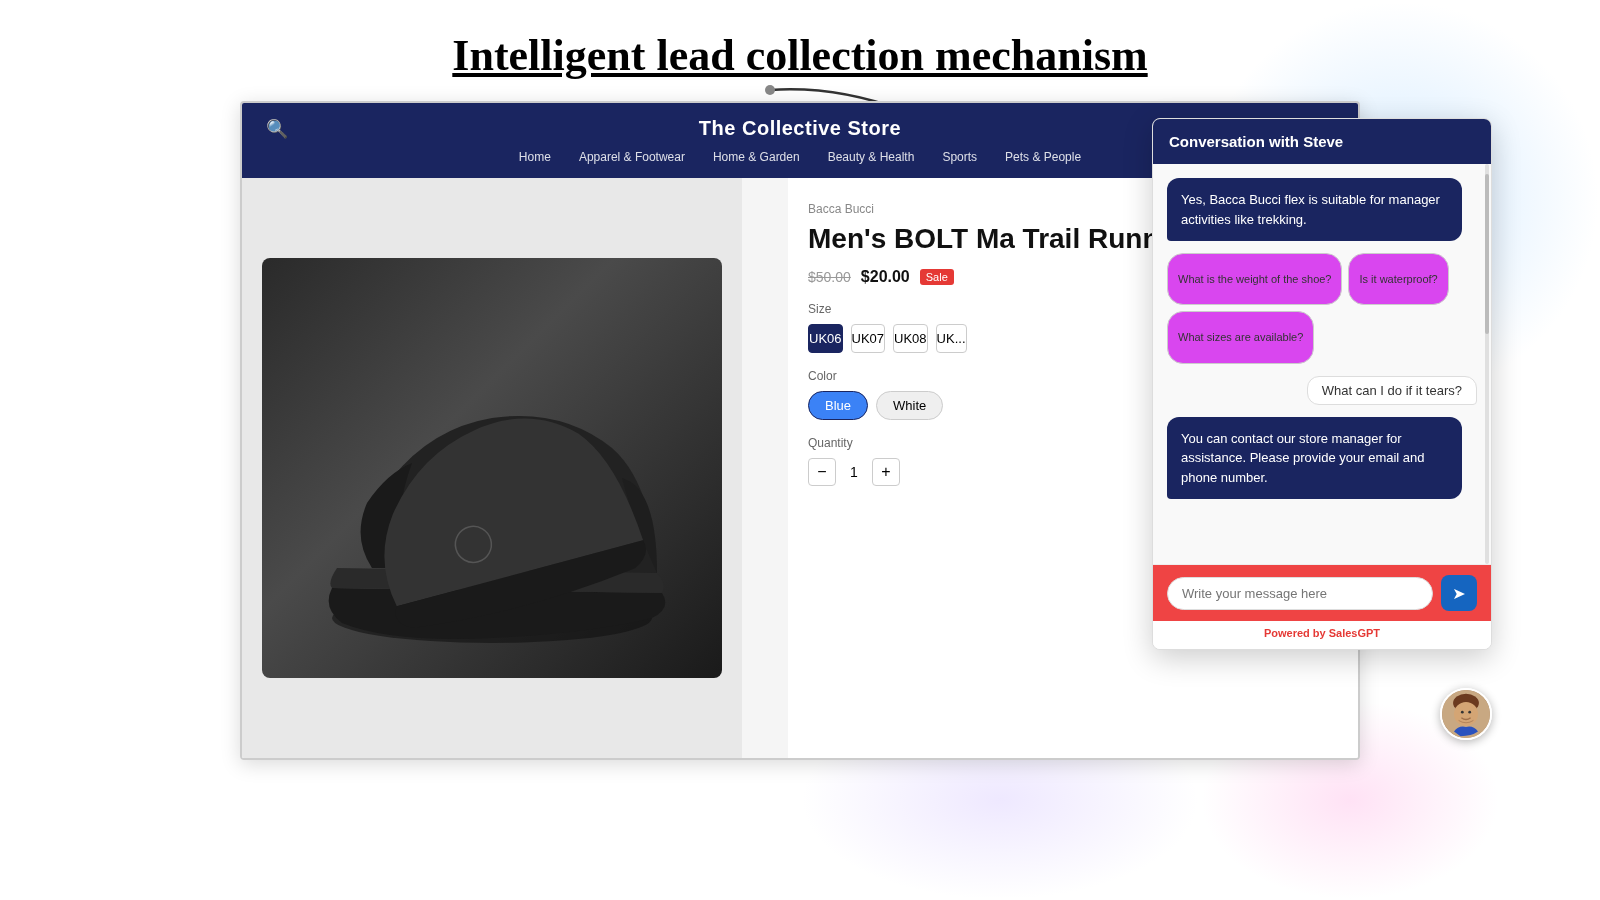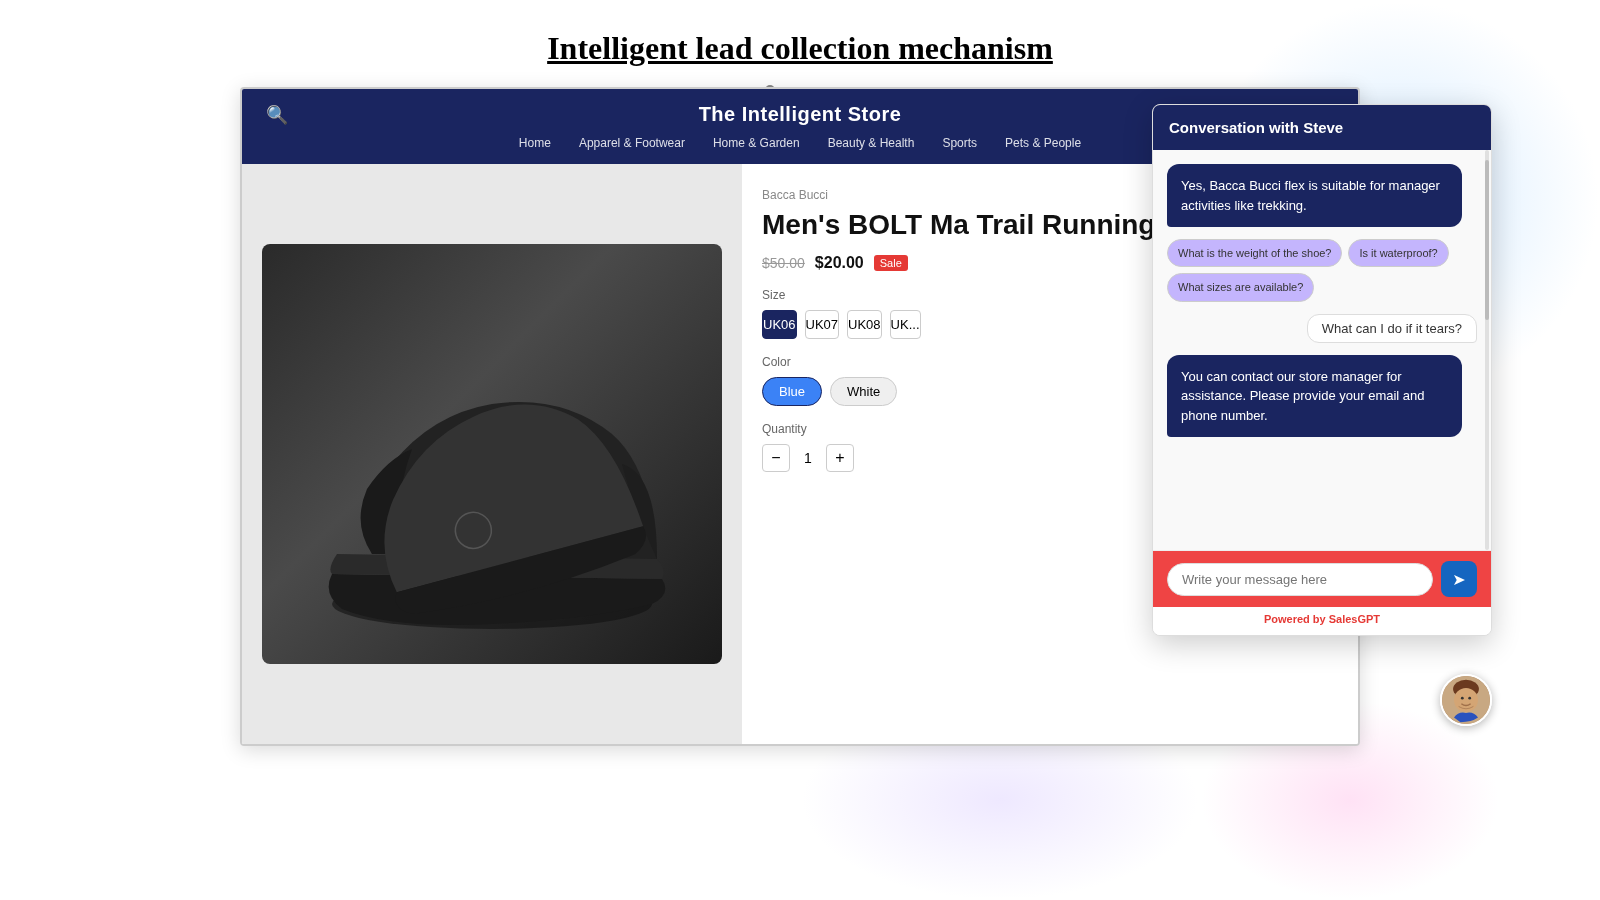--- a/index.html
+++ b/index.html
@@ -36,21 +36,21 @@
       pointer-events: none;
     }
 
     
     .page-title-section {
       text-align: center;
       padding: 30px 0 20px 0;
       position: relative;
     }
     .page-title {
-      font-size: 32px;
+      font-size: 44px;
       font-weight: 900;
       text-decoration: underline;
       color: #000000;
       font-family: Georgia, serif;
     }
 
     
     .arrow-svg {
       position: absolute;
       top: 60px;
@@ -111,20 +111,21 @@
       color: rgba(255,255,255,0.85);
       font-size: 12px;
       text-decoration: none;
     }
 
     
     .product-area {
       display: flex;
       background: #f5f5f5;
       min-height: 580px;
+      gap: 46px;
     }
     .product-image-section {
       width: 500px;
       padding: 20px;
       background: #e8e8e8;
       display: flex;
       align-items: center;
       justify-content: center;
     }
     .shoe-image {
@@ -283,23 +284,23 @@
       line-height: 1.5;
       max-width: 95%;
     }
     .chat-suggestions {
       display: flex;
       gap: 6px;
       flex-wrap: wrap;
     }
     .chat-suggestion-btn {
       border: 1px solid #ccc;
-      background: #c4b5fd;
+      background: #d946ef;
       border-radius: 16px;
-      padding: 6px 10px;
+      padding: 18px 10px;
       font-size: 11px;
       cursor: pointer;
       color: #333;
       text-align: center;
       line-height: 1.3;
     }
     .chat-bubble-user {
       background: white;
       border: 1px solid #ddd;
       border-radius: 12px 12px 4px 12px;
@@ -403,21 +404,21 @@
   <circle cx="50" cy="20" r="5" fill="#888"></circle>
 </svg>
 
 <div class="main-content">
 
   <div class="website-mockup">
 
     <div class="store-nav">
       <div class="store-nav-top">
         <span class="search-icon-nav">🔍</span>
-        <span class="store-title">The Intelligent Store</span>
+        <span class="store-title">The Collective Store</span>
       </div>
       <div class="store-nav-links">
         <a class="nav-link">Home</a>
         <a class="nav-link">Apparel &amp; Footwear</a>
         <a class="nav-link">Home &amp; Garden</a>
         <a class="nav-link">Beauty &amp; Health</a>
         <a class="nav-link">Sports</a>
         <a class="nav-link">Pets &amp; People</a>
       </div>
     </div>

